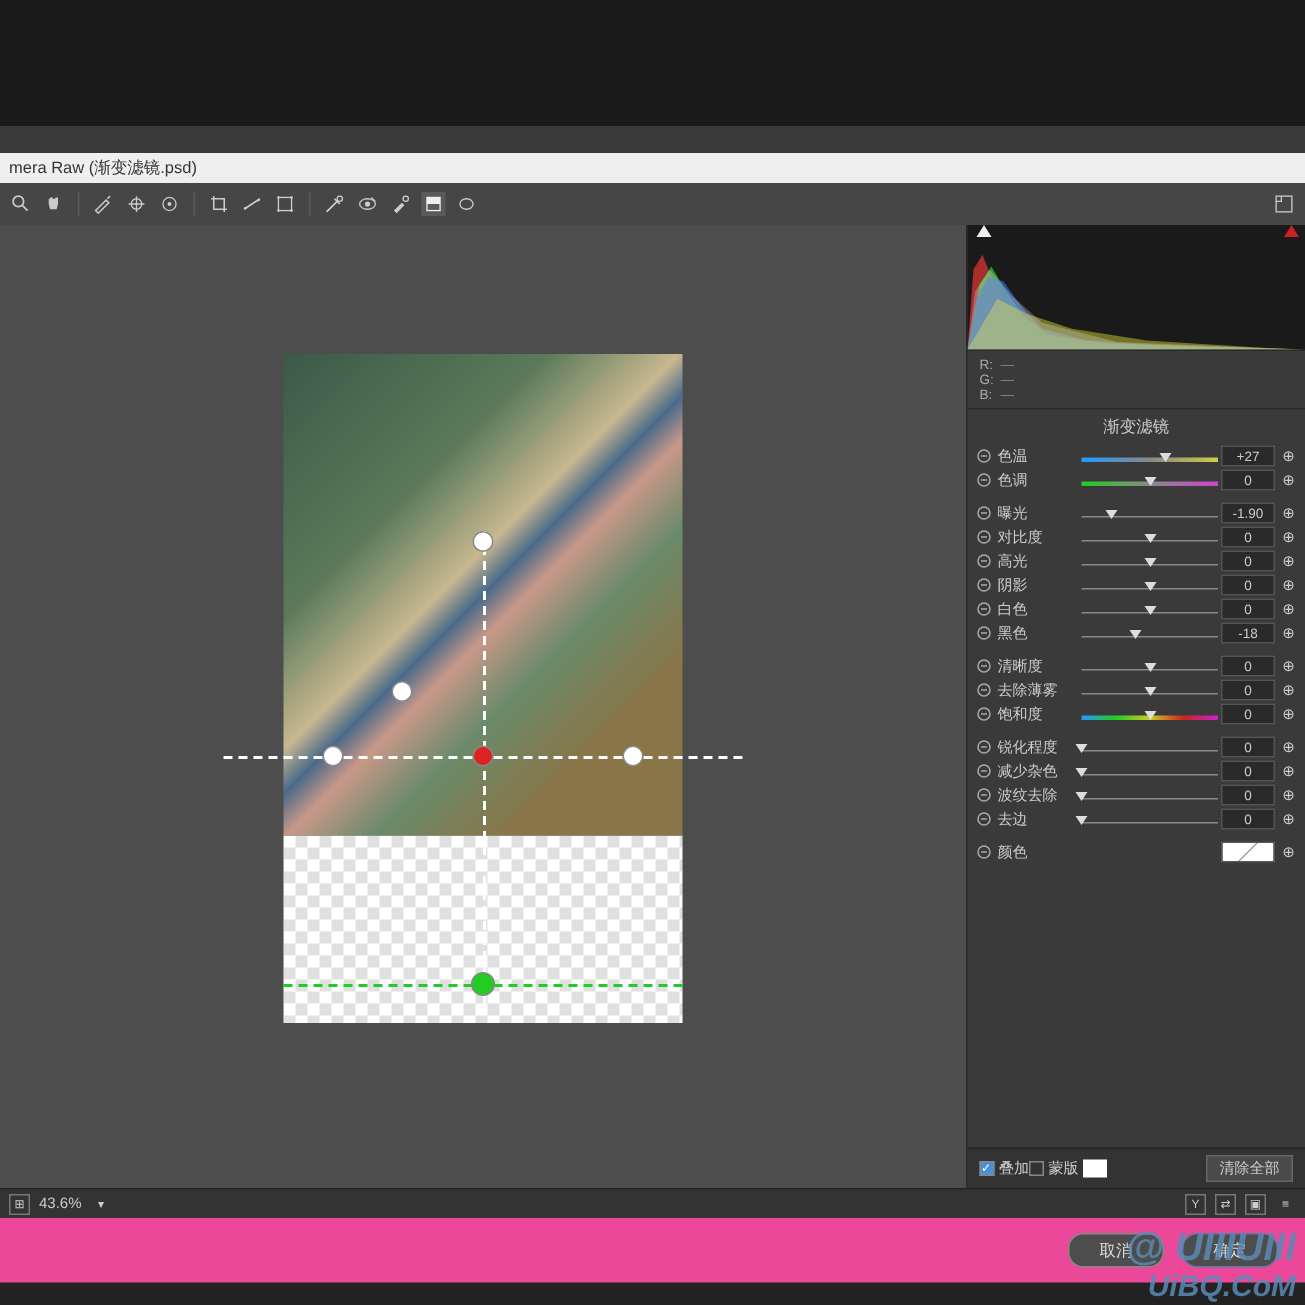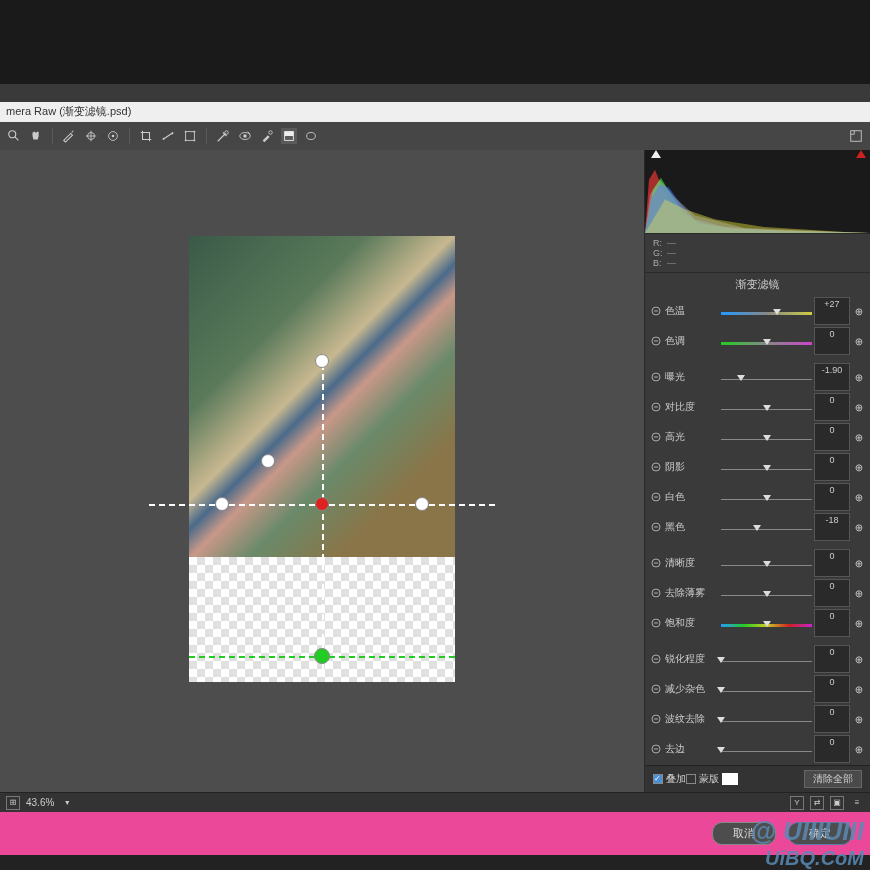--- a/index.html
+++ b/index.html
@@ -45,21 +45,21 @@
 .slider-row .vis { cursor:pointer; display:flex; justify-content:center; }
 .slider-row .vis svg { width:10px; height:10px; }
 .slider-row .plus { cursor:pointer; display:flex; justify-content:center; color:#ccc; }
 .slider-row .label {}
 .slider-track { position: relative; height: 12px; }
 .track-line { position:absolute; top:8px; left:0; right:0; height:1px; background:#888; }
 .track-line.rainbow { height:3px; top:7px; background: linear-gradient(90deg, #29f, #2c2, #cc2, #c22, #c2c); }
 .track-line.bluey { height:3px; top:7px; background: linear-gradient(90deg, #29f, #888, #cc4); }
 .track-line.greenmag { height:3px; top:7px; background: linear-gradient(90deg, #2c2, #888, #c4c); }
 .thumb { position:absolute; top:4px; width:0; height:0; border-left:4px solid transparent; border-right:4px solid transparent; border-top:6px solid #ddd; transform: translateX(-4px); }
-.val-box { background:#2a2a2a; color:#ccc; font-size:9px; text-align:center; padding:1px 0; border:1px solid #555; height:28px; }
+.val-box { background:#2a2a2a; color:#ccc; font-size:9px; text-align:center; padding:1px 0; border:1px solid #555; height:14px; }
 .section-gap { height: 6px; }
 .color-swatch { width:36px; height:14px; background: linear-gradient(135deg, #fff 0%, #fff 48%, #888 50%, #fff 52%); border:1px solid #555; }
 
 .bottom-bar { height: 20px; background: #333; border-top:1px solid #222; display:flex; align-items:center; padding: 0 6px; font-size:10px; color:#ccc; gap:6px; position:relative; }
 .bottom-bar .spacer { flex:1; }
 .bottom-bar .mini-ico { width:14px; height:14px; border:1px solid #777; display:inline-flex; align-items:center; justify-content:center; font-size:8px; cursor:pointer; }
 
 .footer-opts { display:flex; align-items:center; padding:4px 8px; background:#333; font-size:10px; color:#ccc; border-top:1px solid #222; }
 .footer-opts .spacer { flex:1; }
 .chk { width:10px; height:10px; border:1px solid #888; display:inline-block; margin-right:3px; vertical-align:middle; }

